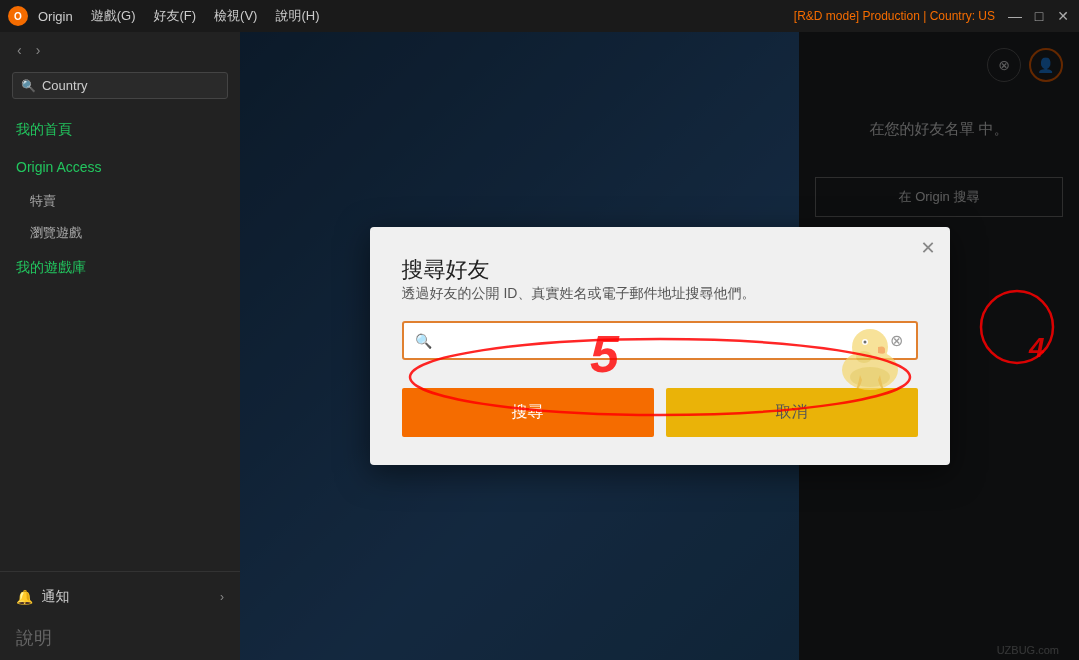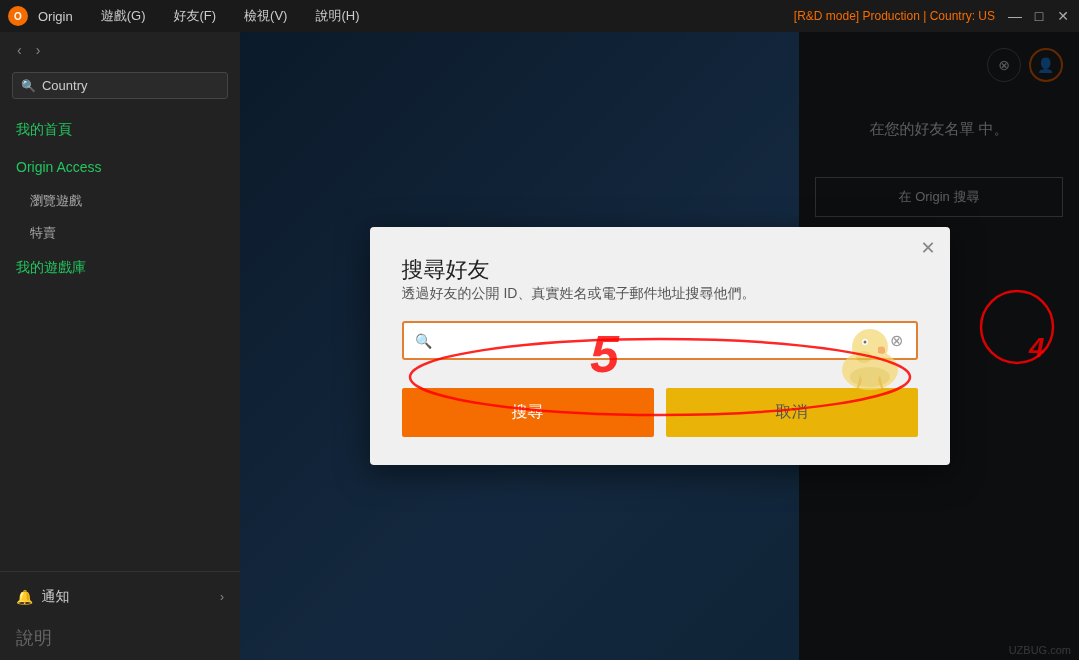--- a/index.html
+++ b/index.html
@@ -34,21 +34,21 @@
       margin-right: 10px;
       flex-shrink: 0;
     }
     .title-bar-logo span {
       color: white;
       font-size: 10px;
       font-weight: bold;
     }
     .title-bar-nav {
       display: flex;
-      gap: 28px;
+      gap: 18px;
       align-items: center;
     }
     .title-bar-nav a {
       color: #ccc;
       font-size: 13px;
       text-decoration: none;
       cursor: pointer;
     }
     .title-bar-info {
       margin-left: auto;
@@ -249,21 +249,21 @@
       font-size: 13px;
       cursor: pointer;
       width: 100%;
       text-align: center;
     }
 
     
     .watermark {
       position: absolute;
       bottom: 4px;
-      right: 8px;
+      right: 20px;
       color: rgba(255,255,255,0.4);
       font-size: 11px;
     }
 
     
     .modal-overlay {
       position: absolute;
       top: 0; left: 0;
       width: 100%;
       height: 100%;
@@ -395,22 +395,22 @@
     <div class="sidebar-nav-arrows">
       <span class="nav-arrow">‹</span>
       <span class="nav-arrow">›</span>
     </div>
     <div class="search-box">
       <span class="search-icon">🔍</span>
       <span class="search-text">Country</span>
     </div>
     <div class="sidebar-item">我的首頁</div>
     <div class="sidebar-item">Origin Access</div>
+    <div class="sidebar-sub-item">特賣</div>
     <div class="sidebar-sub-item">瀏覽遊戲</div>
-    <div class="sidebar-sub-item">特賣</div>
     <div class="sidebar-item">我的遊戲庫</div>
     <div class="sidebar-bottom">
       <hr class="sidebar-divider">
       <div class="sidebar-notification">
         <div class="notification-left">
           <span class="bell-icon">🔔</span>
           <span>通知</span>
         </div>
         <span class="chevron-right">›</span>
       </div>

